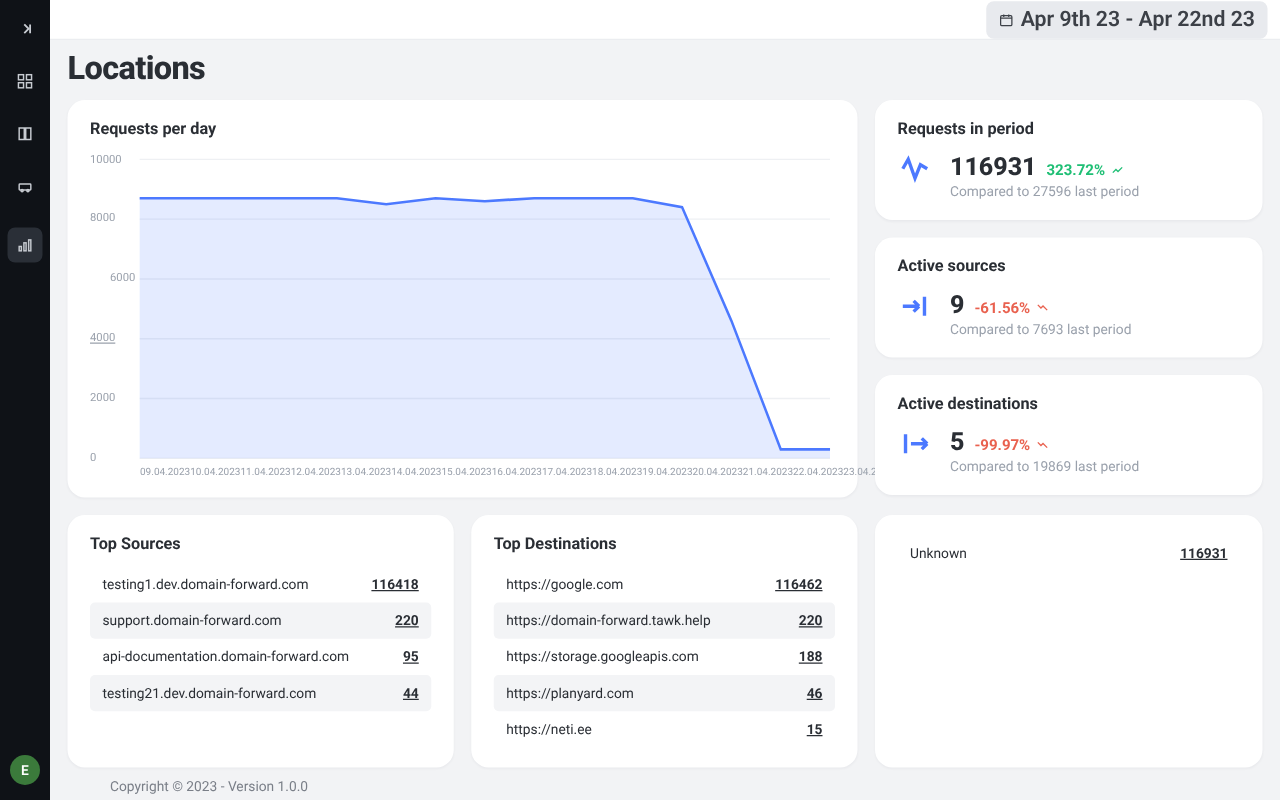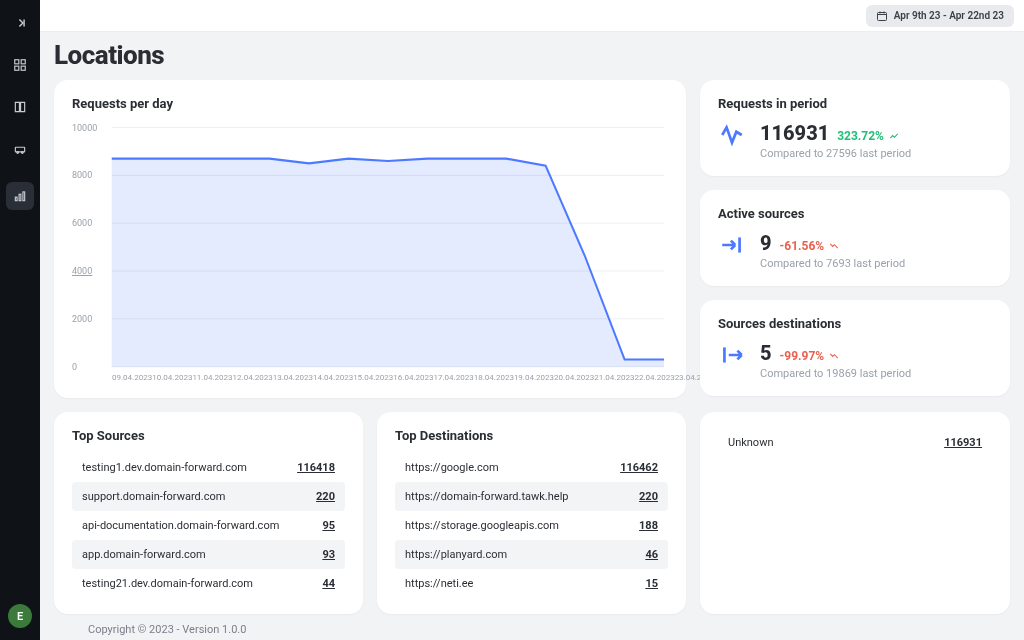--- a/index.html
+++ b/index.html
@@ -73,21 +73,21 @@
     background:#ffffff;
     border-bottom:1px solid var(--border);
     display:flex;
     align-items:center;
     justify-content:flex-end;
     padding:0 10px;
   }
   .date-pill {
     background:#e8eaee;
     border-radius:6px;
-    font-size:10px;
+    font-size:17px;
     font-weight:600;
     color:#3c4047;
     padding:5px 10px;
     display:flex;
     align-items:center;
     gap:6px;
     cursor:pointer;
   }
   .content {
     padding:8px 14px 0 14px;
@@ -277,21 +277,21 @@
 
     <div class="grid">
 
       <div class="card chart-card">
         <h3>Requests per day</h3>
         <div class="chart-wrap">
           <div id="yticks">
               <div class="y-tick" style="top: 98.2609%;">0</div>
               <div class="y-tick" style="top: 79.1304%;">2000</div>
               <div class="y-tick" style="top: 60%; text-decoration: underline;">4000</div>
-              <div class="y-tick" style="top: 40.8696%;">6000</div>
+              <div class="y-tick" style="top: 40.8696%; margin-left: 16px;">6000</div>
               <div class="y-tick" style="top: 21.7391%;">8000</div>
               <div class="y-tick" style="top: 2.6087%;">10000</div>
             </div>
           <svg id="chart-svg" viewBox="0 0 600 230" preserveAspectRatio="none">
               <line x1="40" y1="226" x2="596" y2="226" stroke="#eef0f3" stroke-width="1"></line>
               <line x1="40" y1="182" x2="596" y2="182" stroke="#eef0f3" stroke-width="1"></line>
               <line x1="40" y1="138" x2="596" y2="138" stroke="#eef0f3" stroke-width="1"></line>
               <line x1="40" y1="94" x2="596" y2="94" stroke="#eef0f3" stroke-width="1"></line>
               <line x1="40" y1="49.99999999999999" x2="596" y2="49.99999999999999" stroke="#eef0f3" stroke-width="1"></line>
               <line x1="40" y1="6" x2="596" y2="6" stroke="#eef0f3" stroke-width="1"></line>
@@ -360,21 +360,21 @@
                       <path d="M3 7l6 6 4-4 8 8"></path>
                     </svg>
                 </span>
               </div>
               <div class="stat-sub">Compared to 7693 last period</div>
             </div>
           </div>
         </div>
 
         <div class="card stat-card">
-          <h3>Sources destinations</h3>
+          <h3>Active destinations</h3>
           <div class="stat-row">
             <span class="stat-icon">
               <svg width="26" height="26" viewBox="0 0 24 24" fill="none" stroke="currentColor" stroke-width="2.5">
                   <path d="M5 5v14"></path>
                   <path d="M9 12h12m0 0l-4-4m4 4l-4 4"></path>
                 </svg>
             </span>
             <div>
               <div class="stat-value-row">
                 <span class="stat-value">5</span>
@@ -400,24 +400,20 @@
             </div>
             <div class="list-row">
               <span>support.domain-forward.com</span>
               <span class="val">220</span>
             </div>
             <div class="list-row">
               <span>api-documentation.domain-forward.com</span>
               <span class="val">95</span>
             </div>
             <div class="list-row">
-              <span>app.domain-forward.com</span>
-              <span class="val">93</span>
-            </div>
-            <div class="list-row">
               <span>testing21.dev.domain-forward.com</span>
               <span class="val">44</span>
             </div>
           </div>
       </div>
 
       <div class="card">
         <h3>Top Destinations</h3>
         <div id="list-destinations">
             <div class="list-row">

